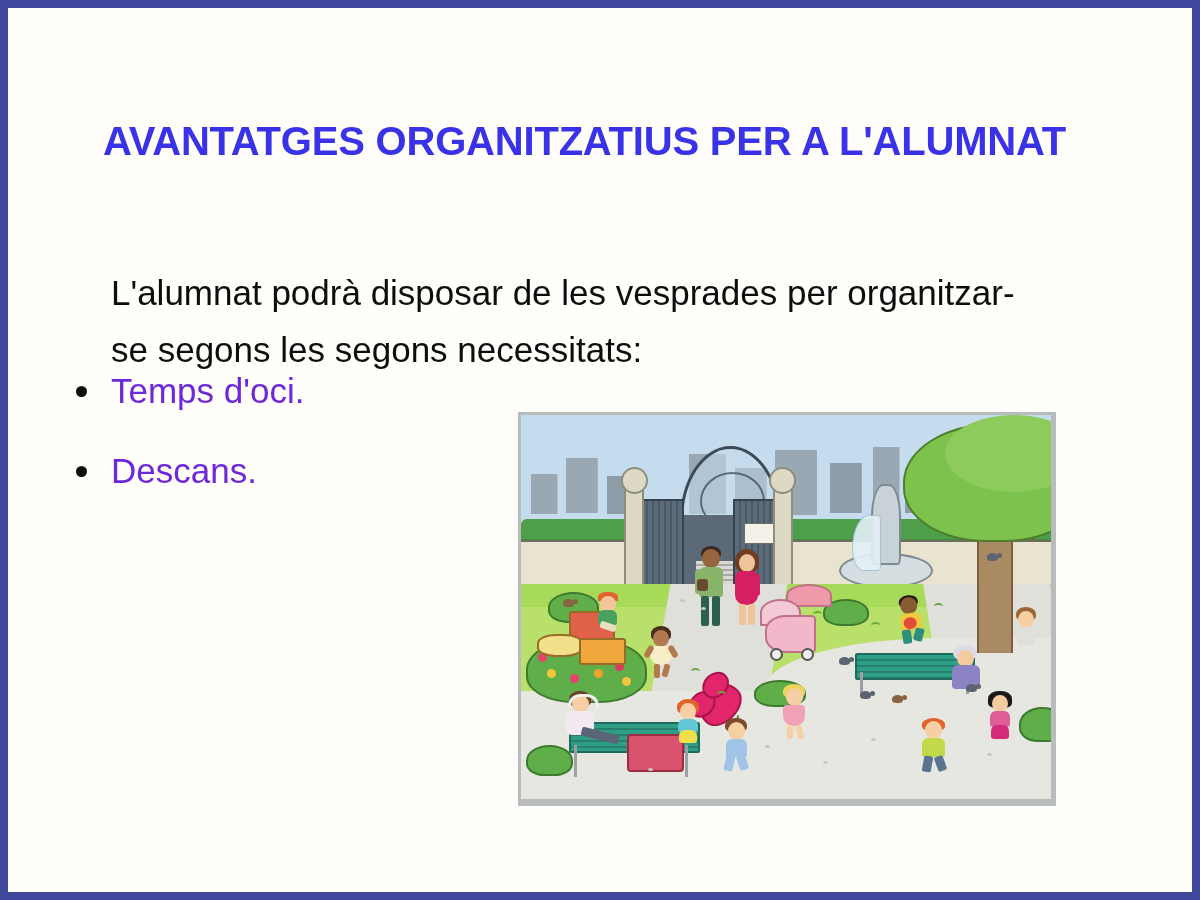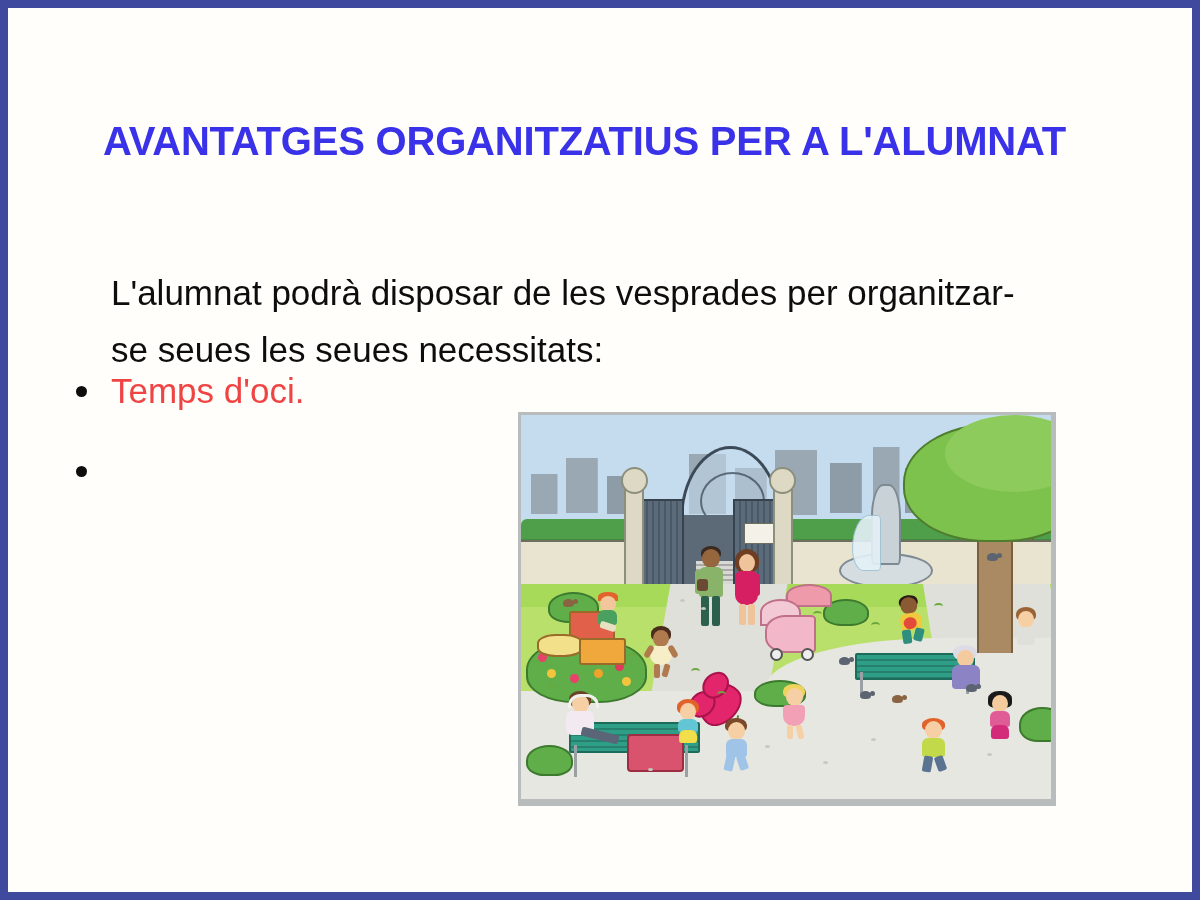--- a/index.html
+++ b/index.html
@@ -43,21 +43,21 @@
     width:400px;
     margin:0;padding:0;
     list-style:none;
   }
   #bullet-list li{
     position:relative;
     height:80px;
     padding-left:41px;
     font-size:35px;
     line-height:54px;
-    color:#ef4444;
+    color:#6d28d9;
   }
   #bullet-list li .bullet-dot{
     position:absolute;
     left:6px; top:22px;
     width:11px;height:11px;
     border-radius:50%;
     background:#0d0d0d;
   }
 
   
@@ -214,29 +214,30 @@
   
   .block{position:absolute;border:2px solid #9a6a28;border-radius:3px;}
 </style>
 </head>
 <body>
 
 <div id="slide">
 
   <h1 id="slide-title">AVANTATGES ORGANITZATIUS PER A L'ALUMNAT</h1>
 
-  <p id="body-paragraph">L'alumnat podrà disposar de les vesprades per organitzar-se seues les seues necessitats:</p>
+  <p id="body-paragraph">L'alumnat podrà disposar de les vesprades per organitzar-se segons les segons necessitats:</p>
 
   <ul id="bullet-list">
     <li>
       <span class="bullet-dot"></span>
       <span>Temps d'oci.</span>
     </li>
     <li>
       <span class="bullet-dot"></span>
+      <span>Descans.</span>
     </li>
   </ul>
 
   <figure id="park-illustration">
     <div id="park-scene">
 
       <div class="lyr sky"></div>
       <div class="lyr skyline"></div>
       <div class="lyr hedge"></div>
       <div class="lyr wall"></div>

